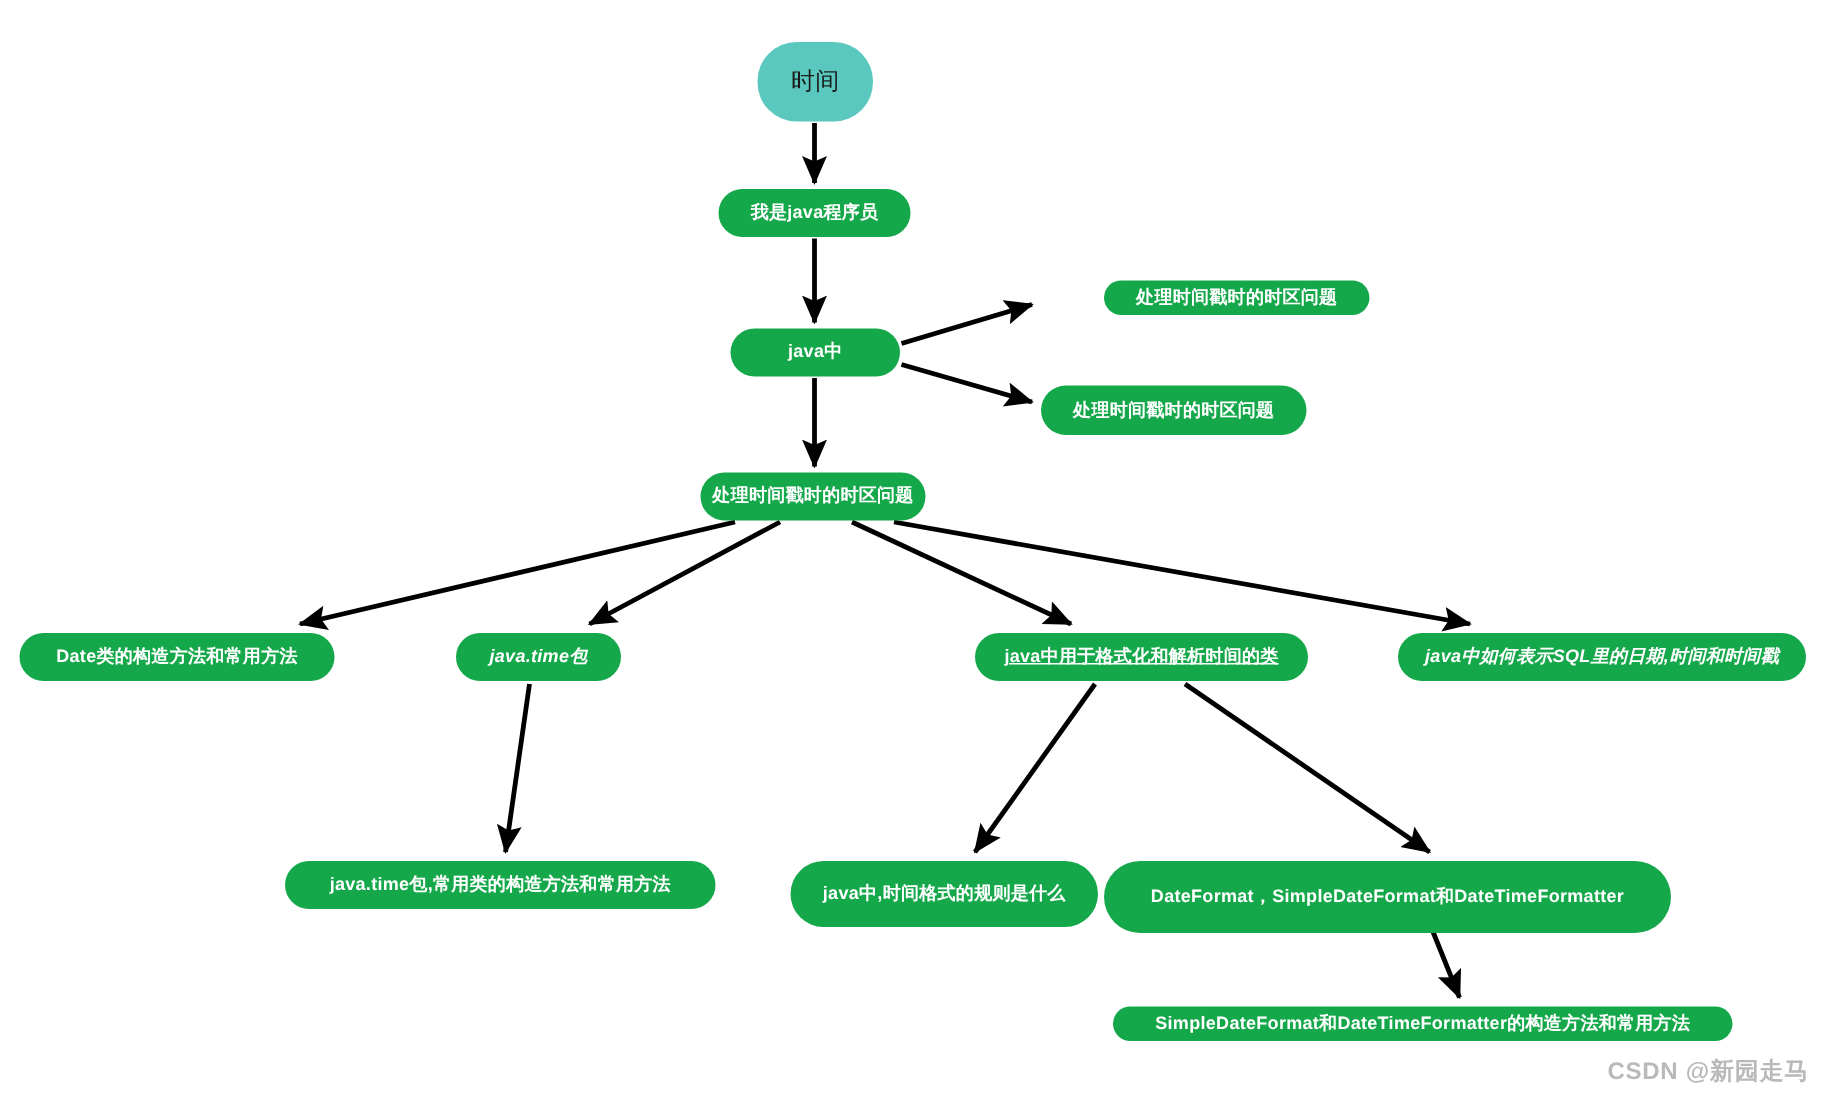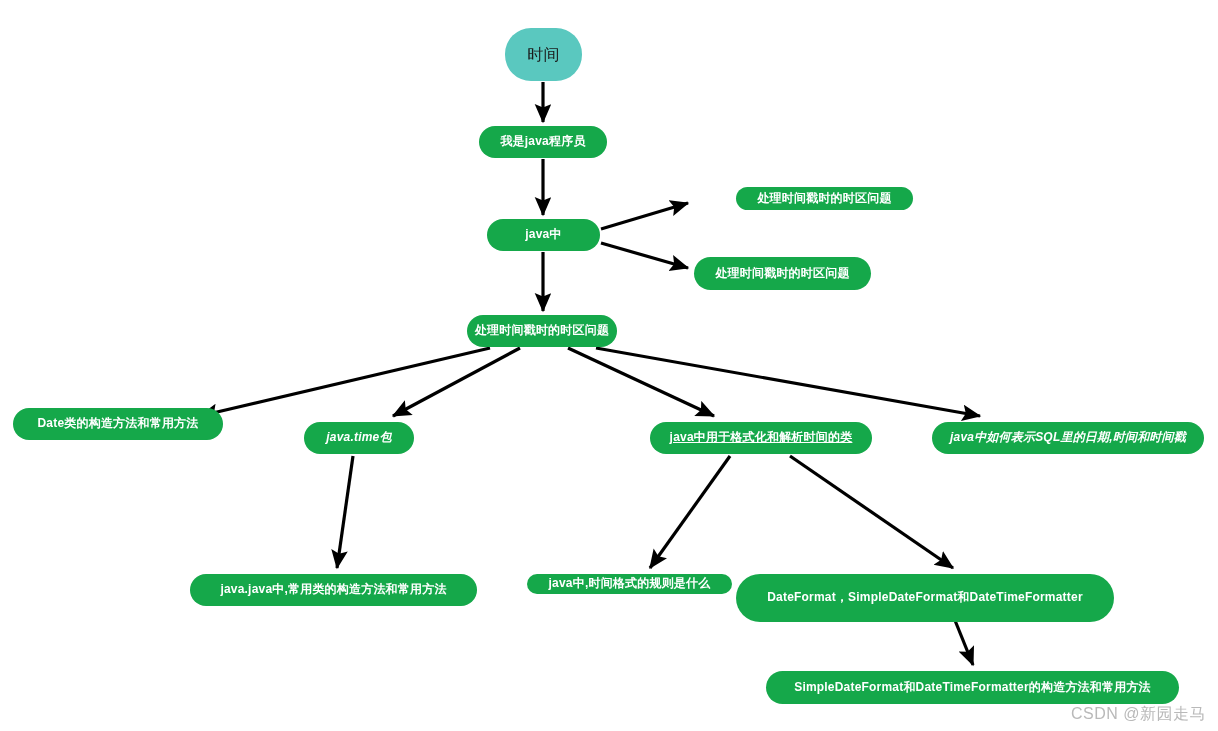--- a/index.html
+++ b/index.html
@@ -55,20 +55,21 @@
   }
   .watermark {
     position: absolute;
     right: 12px;
     bottom: 6px;
     color: #b9b9b9;
     font-size: 16px;
     letter-spacing: 0.5px;
     z-index: 5;
     white-space: nowrap;
+    font-weight: bold;
   }
 </style>
 </head>
 <body>
 
 <div id="canvas">
   <svg id="edges" viewBox="0 0 1218 731" xmlns="http://www.w3.org/2000/svg">
     <defs>
       <marker id="arrowhead" markerWidth="7" markerHeight="7" refX="5.6" refY="2.6" orient="auto" markerUnits="strokeWidth">
         <path d="M0,0 L6,2.6 L0,5.2 L1.1,2.6 z" fill="#000000"></path>
@@ -91,24 +92,24 @@
       </g>
   </svg>
 
   <div id="node-layer">
       <div class="node root" style="left: 505px; top: 28px; width: 77px; height: 53px;">时间</div>
       <div class="node branch" style="left: 479px; top: 126px; width: 128px; height: 32px;">我是java程序员</div>
       <div class="node branch" style="left: 487px; top: 219px; width: 113px; height: 32px;">java中</div>
       <div class="node branch" style="left: 736px; top: 187px; width: 177px; height: 23px;">处理时间戳时的时区问题</div>
       <div class="node branch" style="left: 694px; top: 257px; width: 177px; height: 33px;">处理时间戳时的时区问题</div>
       <div class="node branch" style="left: 467px; top: 315px; width: 150px; height: 32px;">处理时间戳时的时区问题</div>
-      <div class="node branch" style="left: 13px; top: 408px; width: 210px; height: 32px; text-align: center;">Date类的构造方法和常用方法</div>
+      <div class="node branch" style="left: 13px; top: 422px; width: 210px; height: 32px; text-align: center;">Date类的构造方法和常用方法</div>
       <div class="node branch" style="left: 304px; top: 422px; width: 110px; height: 32px; font-style: italic;">java.time包</div>
       <div class="node branch" style="left: 650px; top: 422px; width: 222px; height: 32px; text-decoration: underline;">java中用于格式化和解析时间的类</div>
       <div class="node branch" style="left: 932px; top: 422px; width: 272px; height: 32px; font-style: italic;">java中如何表示SQL里的日期,时间和时间戳</div>
-      <div class="node branch" style="left: 190px; top: 574px; width: 287px; height: 32px;">java.java中,常用类的构造方法和常用方法</div>
-      <div class="node branch" style="left: 527px; top: 574px; width: 205px; height: 20px; text-align: center;">java中,时间格式的规则是什么</div>
+      <div class="node branch" style="left: 190px; top: 574px; width: 287px; height: 32px;">java.time包,常用类的构造方法和常用方法</div>
+      <div class="node branch" style="left: 527px; top: 574px; width: 205px; height: 44px; text-align: center;">java中,时间格式的规则是什么</div>
       <div class="node branch" style="left: 736px; top: 574px; width: 378px; height: 48px;">DateFormat，SimpleDateFormat和DateTimeFormatter</div>
-      <div class="node branch" style="left: 766px; top: 671px; width: 413px; height: 33px;">SimpleDateFormat和DateTimeFormatter的构造方法和常用方法</div>
+      <div class="node branch" style="left: 742px; top: 671px; width: 413px; height: 23px;">SimpleDateFormat和DateTimeFormatter的构造方法和常用方法</div>
     </div>
 
   <div class="watermark">CSDN @新园走马</div>
 </div>
 
 </body></html>

